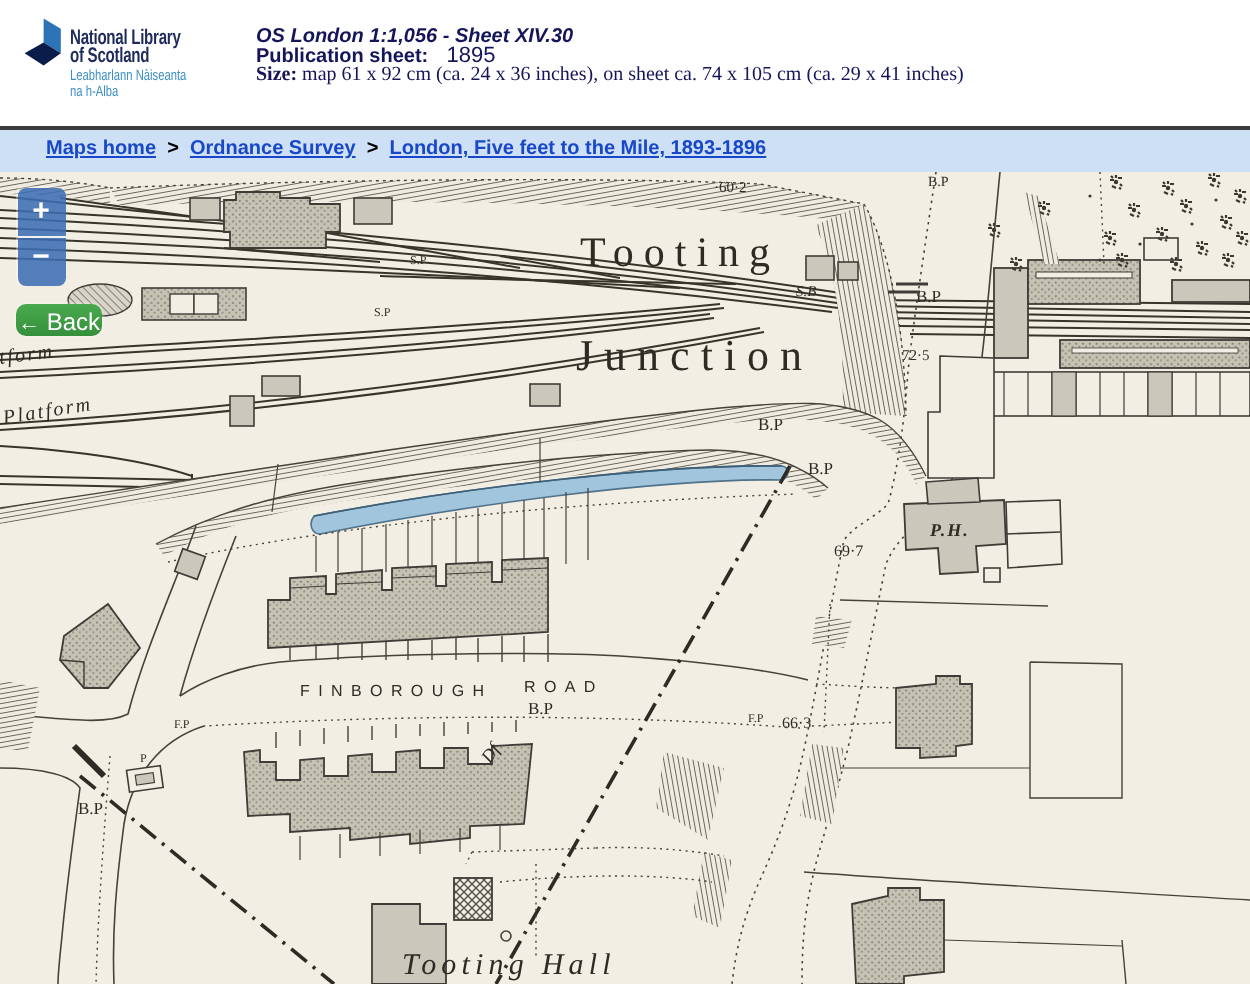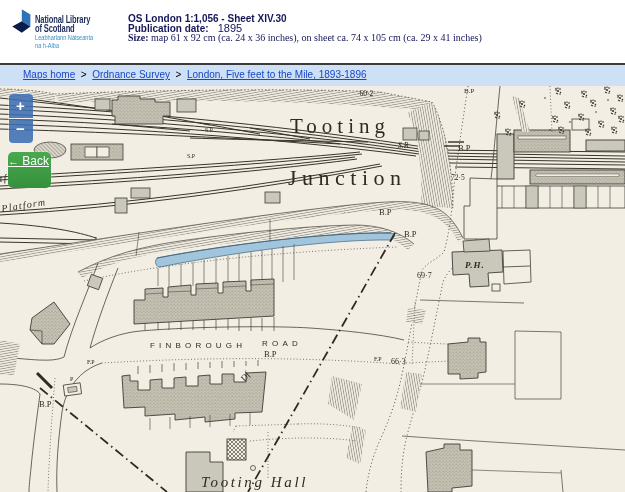--- a/index.html
+++ b/index.html
@@ -3,51 +3,51 @@
 <meta charset="utf-8">
 <style>
   html,body{margin:0;padding:0;}
   body{width:625px;height:492px;overflow:hidden;font-family:"Liberation Sans",sans-serif;background:#fff;-webkit-font-smoothing:antialiased;}
   .header{position:absolute;left:0;top:0;width:625px;height:63px;background:#fff;text-align:right;}
   .hline{position:absolute;white-space:nowrap;font-size:10px;line-height:10px;color:#15155a;}
   .navy{color:#1f2b5b;font-weight:bold;font-size:10.5px;line-height:10.5px;transform:scaleX(0.72);transform-origin:0 0;letter-spacing:-0.2px;}
   .lblue{color:#3c8dc5;font-size:7.5px;line-height:7.5px;transform:scaleX(0.75);transform-origin:0 0;}
   .logo{position:absolute;left:12px;top:9px;}
   .crumbbar{position:absolute;left:0;top:63px;width:625px;height:21px;background:#cee0f6;border-top:2px solid #3b3b3b;}
-  .crumb{position:absolute;left:11px;top:4px;font-size:10px;font-weight:normal;color:#000;white-space:nowrap;padding-left:12px;}
+  .crumb{position:absolute;left:11px;top:4px;font-size:10px;font-weight:bold;color:#000;white-space:nowrap;padding-left:12px;}
   .crumb a{color:#1847c7;text-decoration:underline;}
   .mapwrap{position:absolute;left:0;top:86px;width:625px;height:406px;background:#f2eee3;}
   .zoomctl{position:absolute;left:8px;top:7px;width:25px;height:50px;border-radius:4px;background:rgba(255,255,255,0.3);}
   .zbtn{position:absolute;left:0.5px;width:24px;height:24px;background:rgba(47,100,175,0.82);color:#fff;text-align:center;font-weight:bold;font-size:15px;line-height:23px;}
   .zplus{top:1px;border-radius:4px 4px 0 0;border-bottom:1px solid #f0f0f0;}
   .zminus{top:25.5px;border-radius:0 0 4px 4px;line-height:20px;}
-  .backbtn{position:absolute;left:8px;top:66px;width:43px;height:36px;border-radius:5px;background:linear-gradient(#4aa94e,#35903c);color:#fff;font-size:12px;line-height:19px;box-shadow:0 0 2px rgba(255,255,255,0.6);text-decoration:underline;}
+  .backbtn{position:absolute;left:8px;top:66px;width:43px;height:16px;border-radius:5px;background:linear-gradient(#4aa94e,#35903c);color:#fff;font-size:12px;text-align:center;line-height:19px;box-shadow:0 0 2px rgba(255,255,255,0.6);}
   .backbtn .arr{font-size:11px;}
 </style>
 </head>
 <body>
 
 <div class="header">
 
   <div class="logo"><svg width="20" height="25" viewBox="0 0 20 25">
     <polygon points="9.8,0.3 18.4,5.4 18.4,17.6 9.8,12.2" fill="#2d73b7"></polygon>
     <polygon points="0.3,17.6 9.8,12.2 18.4,17.6 9.8,23.8" fill="#0a1c49"></polygon>
   </svg></div>
 
   <div class="hline navy" style="left:35px;top:13.5px;">National Library</div>
 
   <div class="hline navy" style="left:35px;top:22.7px;">of Scotland</div>
 
   <div class="hline lblue" style="left:35px;top:33.5px;">Leabharlann Nàiseanta</div>
 
   <div class="hline lblue" style="left:35px;top:41.5px;">na h-Alba</div>
 
-  <div class="hline" style="left:128px;top:13.5px;font-weight:bold;">OS London 1:1,056 - Sheet XIV.30</div>
-
-  <div class="hline" style="left:128px;top:22.7px;"><b>Publication date:</b><span style="font-size:11px">&nbsp;&nbsp; 1895</span></div>
+  <div class="hline" style="left:128px;top:13.5px;font-weight:bold;font-style:italic;">OS London 1:1,056 - Sheet XIV.30</div>
+
+  <div class="hline" style="left:128px;top:22.7px;"><b>Publication sheet:</b><span style="font-size:11px">&nbsp;&nbsp; 1895</span></div>
 
   <div class="hline" style="left:128px;top:32.7px;font-family:Liberation Serif, serif;"><b>Size:</b> map 61 x 92 cm (ca. 24 x 36 inches), on sheet ca. 74 x 105 cm (ca. 29 x 41 inches)</div>
 </div>
 
 <div class="crumbbar">
   <div class="crumb"><a>Maps home</a> &nbsp;&gt;&nbsp; <a>Ordnance Survey</a> &nbsp;&gt;&nbsp; <a>London, Five feet to the Mile, 1893-1896</a></div>
 </div>
 
 <div class="mapwrap">
 <svg width="625" height="406" viewBox="0 0 625 406">

